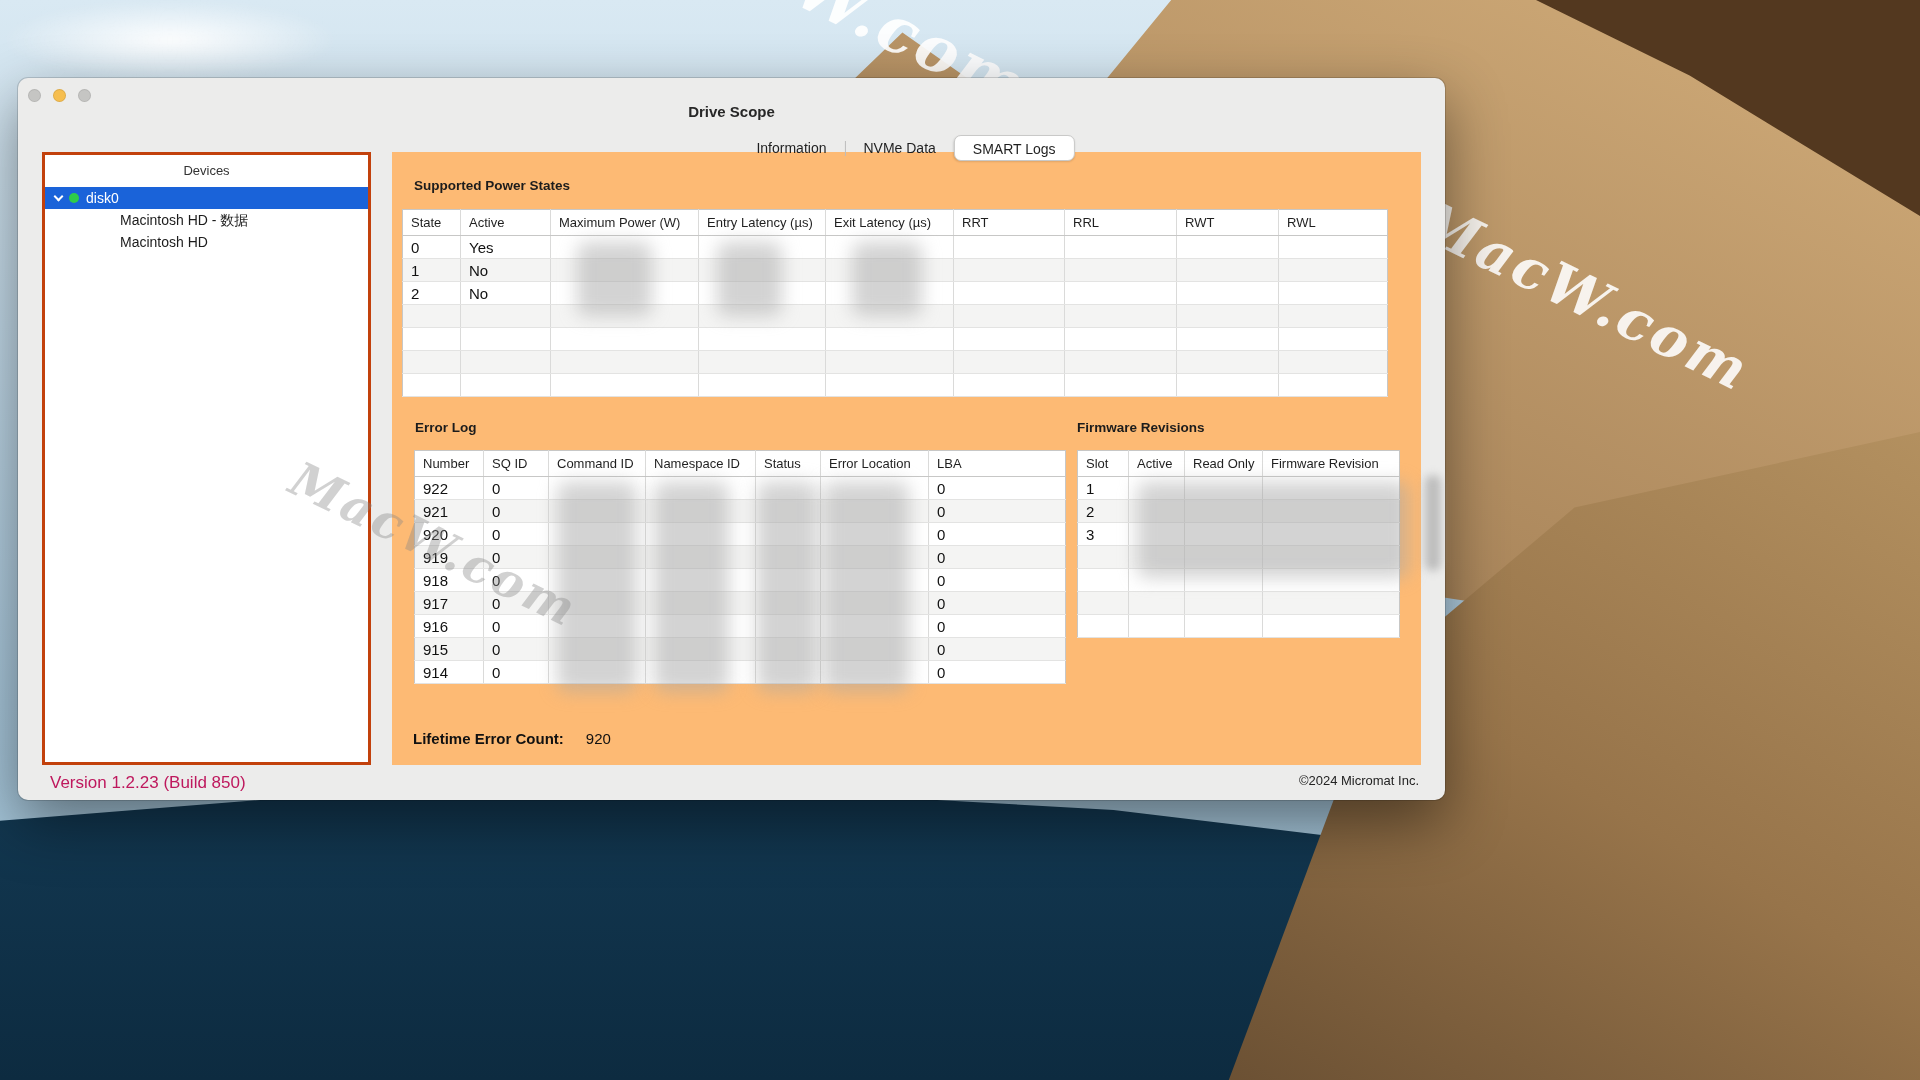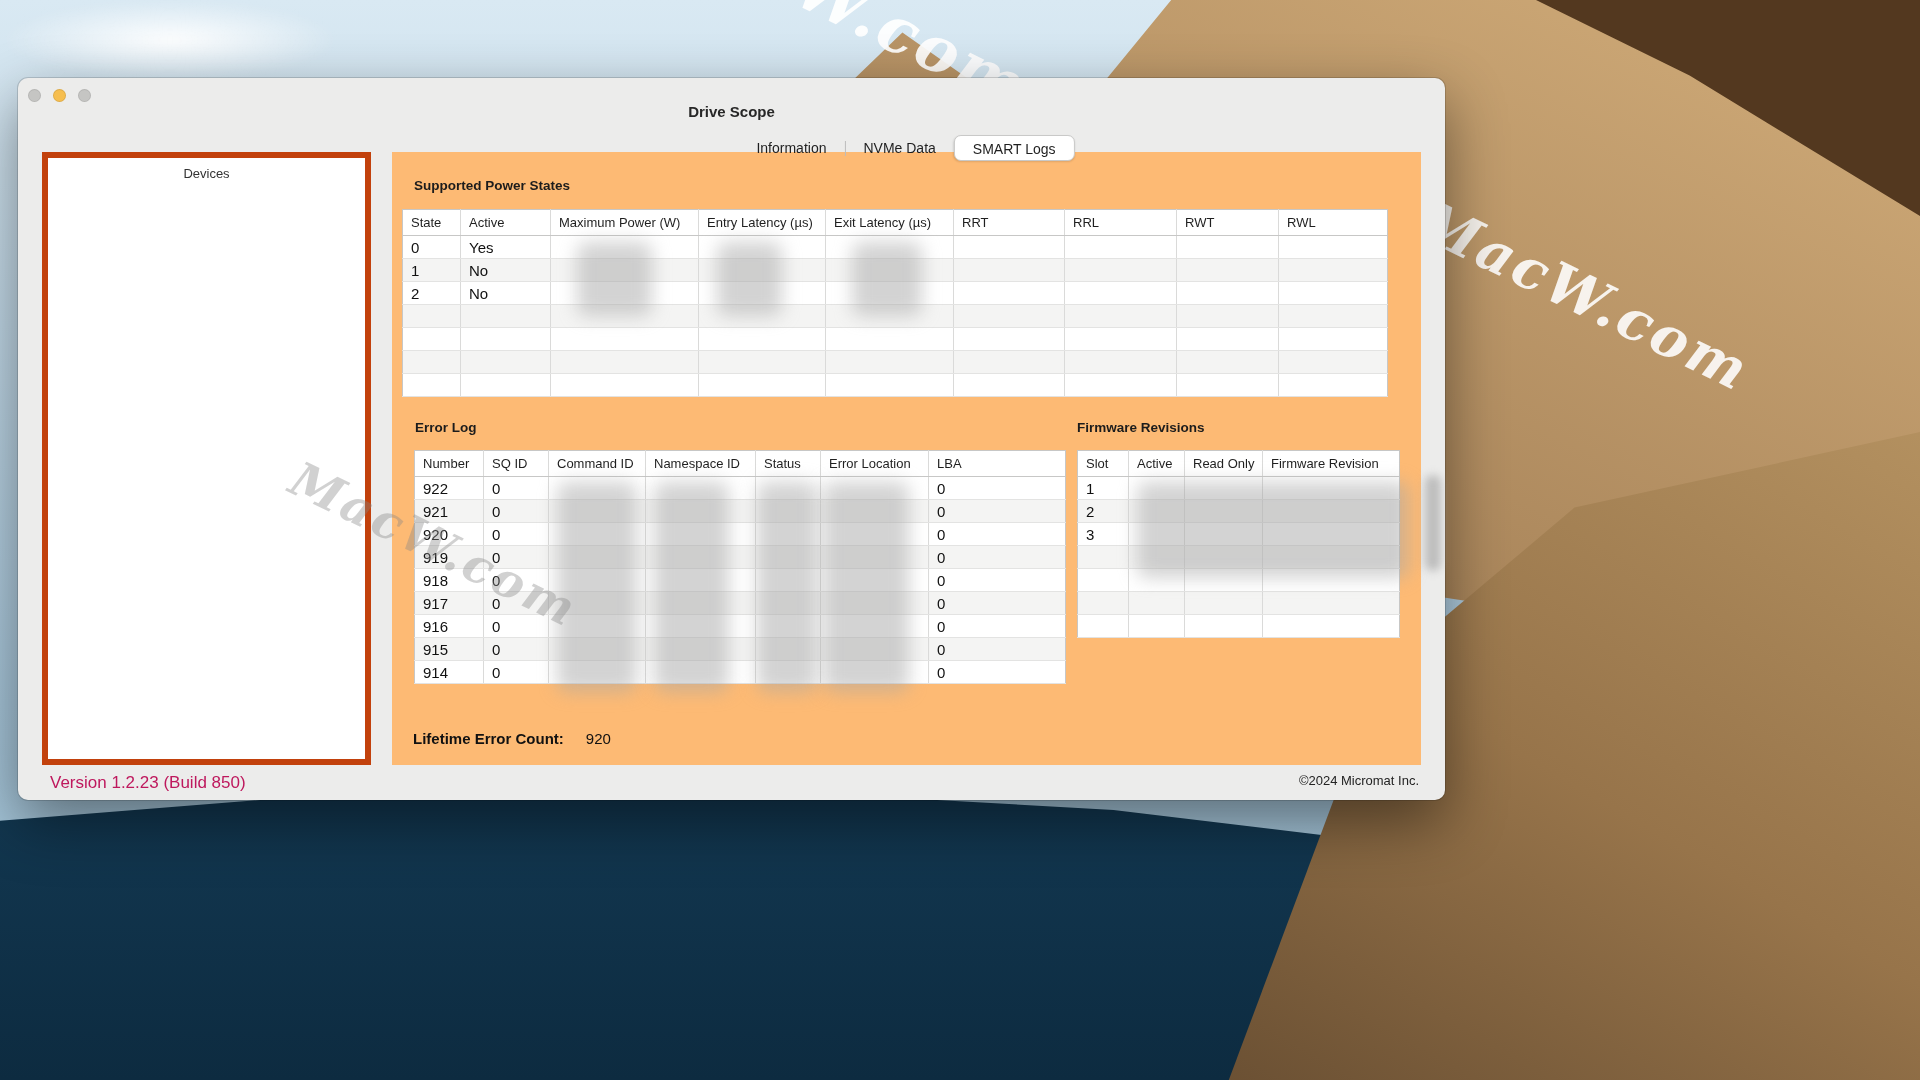--- a/index.html
+++ b/index.html
@@ -32,21 +32,21 @@
   .titlebar { position:absolute; left:0; top:0; width:100%; height:36px; }
   .lights { position:absolute; left:10px; top:11px; display:flex; gap:12px; }
   .light { width:13px; height:13px; border-radius:50%; display:inline-block; }
   .light.gray   { background:#c5c5c3; box-shadow:inset 0 0 0 1px rgba(0,0,0,0.08); }
   .light.yellow { background:#f6be4f; box-shadow:inset 0 0 0 1px rgba(0,0,0,0.1); }
   .title { position:absolute; left:0; right:0; top:0; height:36px; line-height:36px; text-align:center;
            font-size:15px; font-weight:bold; color:#272727;margin-top:16px; }
 
   
   .sidebar { position:absolute; left:24px; top:74px; width:329px; height:613px; background:#ffffff;
-             border:6px solid #c2410c; }
+             border:3px solid #c2410c; }
   .sidebar-title { text-align:center; font-size:13px; color:#333; padding-top:8px; }
   .tree { position:absolute; left:0; top:32px; width:100%; }
   .tree-row { height:22px; line-height:22px; font-size:14px; color:#1c1c1c; display:flex; align-items:center; }
   .tree-row.selected { background:#1a63d9; color:#ffffff; }
   .chevron { width:7px; height:7px; border-right:2px solid #fff; border-bottom:2px solid #fff;
              transform:rotate(45deg); margin:-3px 7px 0 10px; flex:0 0 auto; }
   .dot { width:10px; height:10px; border-radius:50%; background:#2ecc4a; margin-right:7px; flex:0 0 auto; }
   .tree-row.child { padding-left:75px; }
 
   
@@ -122,20 +122,33 @@
     <div class="lights">
       <span class="light gray"></span>
       <span class="light yellow"></span>
       <span class="light gray"></span>
     </div>
     <div class="title">Drive Scope</div>
   </div>
 
   <div class="sidebar">
     <div class="sidebar-title">Devices</div>
+    <div class="tree">
+      <div class="tree-row selected">
+        <span class="chevron"></span>
+        <span class="dot"></span>
+        <span>disk0</span>
+      </div>
+      <div class="tree-row child">
+        <span>Macintosh HD - 数据</span>
+      </div>
+      <div class="tree-row child">
+        <span>Macintosh HD</span>
+      </div>
+    </div>
   </div>
 
   <div class="main">
     <div class="tabs">
       <div class="tab">Information</div>
       <div class="tab-sep"></div>
       <div class="tab">NVMe Data</div>
       <div class="tab selected">SMART Logs</div>
     </div>
 

